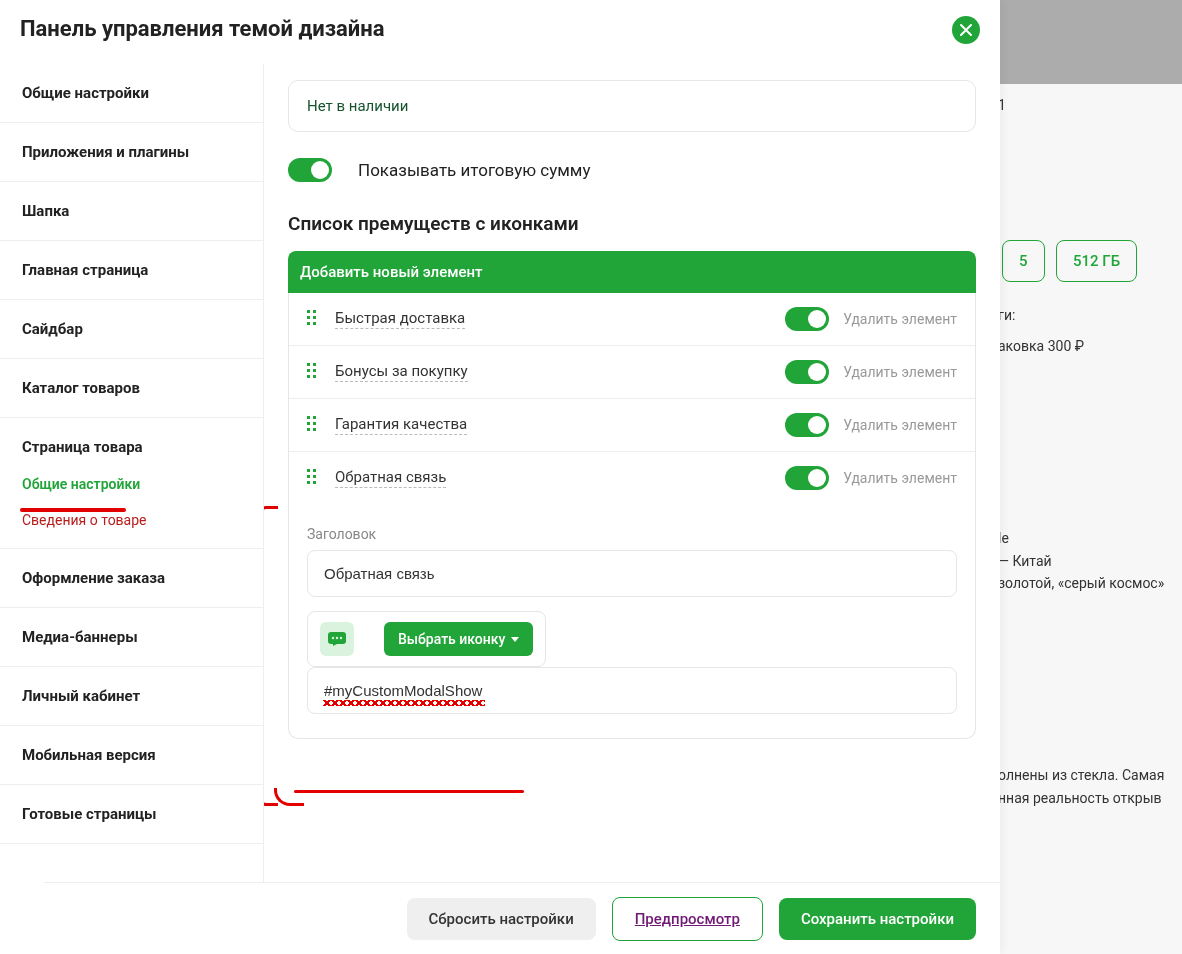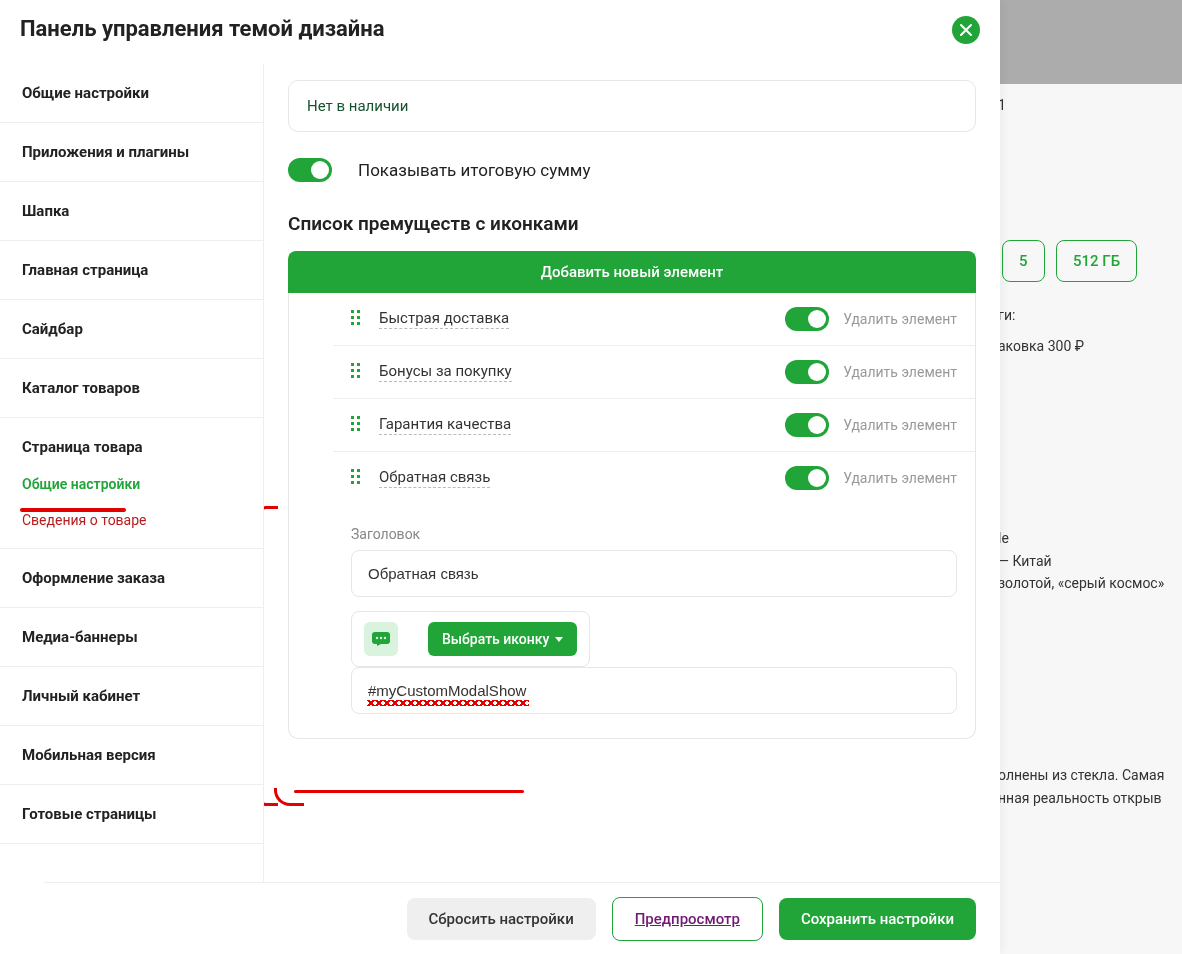--- a/index.html
+++ b/index.html
@@ -170,34 +170,32 @@
     font-weight: 600;
     color: #222;
     margin: 12px 0 16px 0;
   }
 
   .add-btn {
     display: block;
     width: 100%;
     background: #21a538;
     color: #fff;
-    text-align: center;
     padding: 12px;
     font-size: 15px;
     font-weight: 500;
     border-radius: 8px 8px 0 0;
     cursor: pointer;
   }
 
   .feature-list {
     border: 1px solid #e6e6e6;
     border-top: none;
     border-radius: 0 0 10px 10px;
     background: #fff;
-    padding-left: 44px;
   }
   .feature-row {
     display: flex;
     align-items: center;
     padding: 14px 18px;
     border-bottom: 1px solid #eee;
     gap: 14px;
   }
   .feature-row:last-child { border-bottom: none; }
   .drag-handle {

